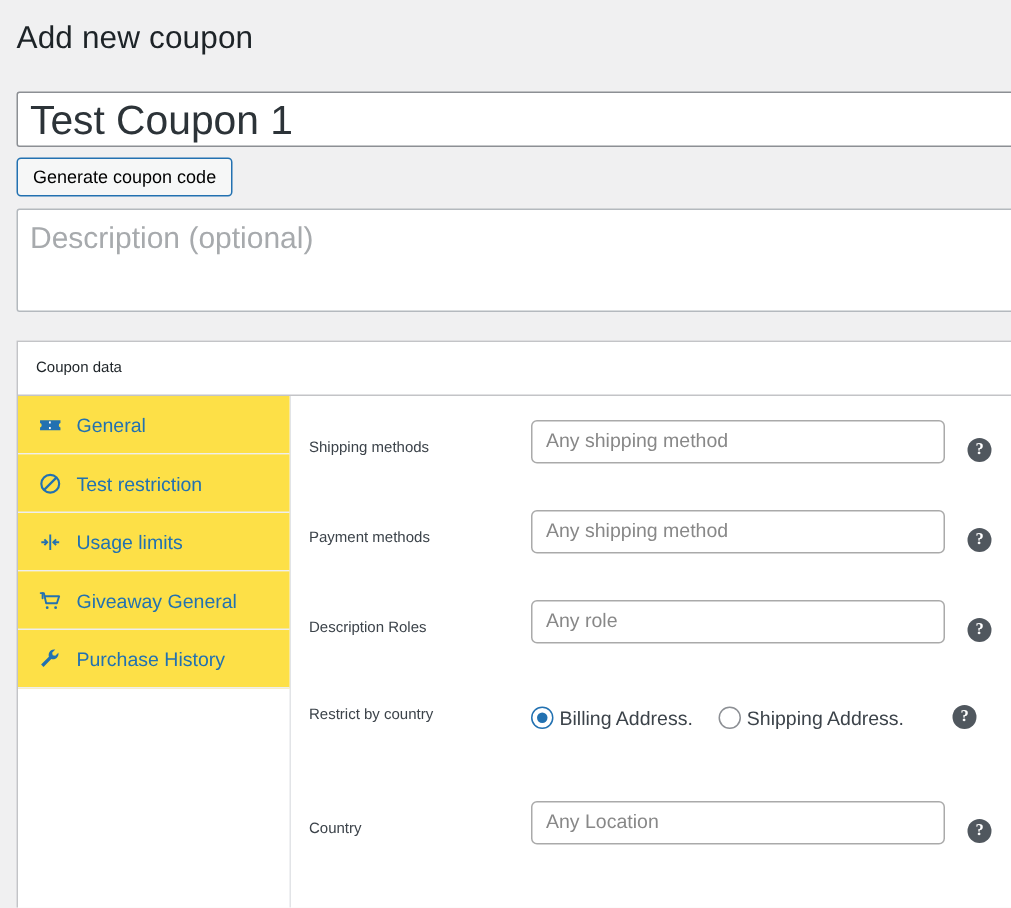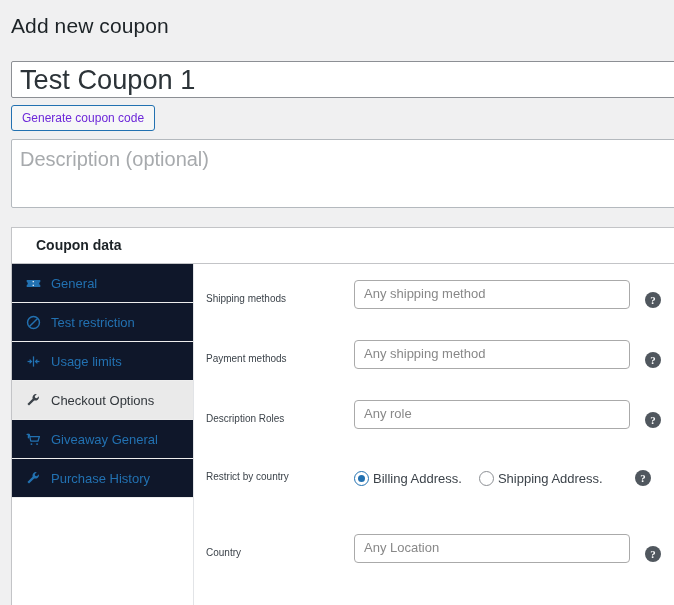--- a/index.html
+++ b/index.html
@@ -62,21 +62,21 @@
     margin: 7px 0 0 11px;
   }
   .gen-btn {
     display: inline-block;
     box-sizing: border-box;
     height: 26px;
     line-height: 24px;
     padding: 0 10px;
     font-family: "Liberation Sans", sans-serif;
     font-size: 12px;
-    color: #6d28d9;
+    color: #000000;
     background: #f6f7f7;
     border: 1px solid #2271b1;
     border-radius: 3px;
     cursor: pointer;
     white-space: nowrap;
   }
 
   
   .desc-wrap {
     margin: 8px 0 0 11px;
@@ -117,25 +117,25 @@
   }
   .metabox-header {
     height: 36px;
     display: flex;
     align-items: center;
     padding: 0 12px;
     border-bottom: 1px solid #c3c4c7;
     box-sizing: border-box;
   }
   .metabox-title {
-    font-size: 14px;
-    font-weight: bold;
+    font-size: 10px;
+    font-weight: normal;
     color: #1d2327;
     line-height: 1.4;
-    margin: 12px;
+    margin: 0;
   }
 
   .metabox-body {
     display: flex;
     min-height: 360px;
   }
 
   
   .tabs {
     width: 182px;
@@ -153,21 +153,21 @@
     align-items: center;
     gap: 9px;
     height: 39px;
     box-sizing: border-box;
     padding: 0 12px 0 12px;
     border-bottom: 1px solid #eeeeee;
     font-size: 13px;
     color: #2271b1;
     cursor: pointer;
     line-height: 1;
-    background: #0f172a;
+    background: #fde047;
   }
   .tab-item .tab-label {
     white-space: nowrap;
   }
   .tab-item.active {
     background: #eaeaea;
     color: #32373c;
     font-weight: 400;
   }
   .tab-item.active .tab-label {
@@ -366,28 +366,20 @@
               <line x1="10" y1="4" x2="10" y2="16"></line>
               <line x1="3" y1="10" x2="7.4" y2="10"></line>
               <polyline points="5.4,7.8 7.6,10 5.4,12.2"></polyline>
               <line x1="17" y1="10" x2="12.6" y2="10"></line>
               <polyline points="14.6,7.8 12.4,10 14.6,12.2"></polyline>
             </svg>
           </span>
           <span class="tab-label">Usage limits</span>
         </li>
 
-        <li class="tab-item active">
-          <span class="tab-icon">
-            <svg width="16" height="16" viewBox="0 0 20 20" fill="currentColor" aria-hidden="true">
-              <path d="M14.8 2.6a4.6 4.6 0 00-5.3 5.9L3 15l2 2 6.5-6.5a4.6 4.6 0 005.9-5.3l-2.6 2.6-2.1-.5-.5-2.1 2.6-2.6z"></path>
-            </svg>
-          </span>
-          <span class="tab-label">Checkout Options</span>
-        </li>
 
         <li class="tab-item">
           <span class="tab-icon">
             <svg width="17" height="17" viewBox="0 0 20 20" fill="none" stroke="currentColor" stroke-width="1.5" stroke-linecap="round" stroke-linejoin="round" aria-hidden="true">
               <polyline points="2.5,4 5,4 6.8,12 15.2,12 17,6.5 6,6.5"></polyline>
               <line x1="4" y1="4" x2="4" y2="8"></line>
               <circle cx="7.6" cy="15.4" r="1.1" fill="currentColor" stroke="none"></circle>
               <circle cx="14.2" cy="15.4" r="1.1" fill="currentColor" stroke="none"></circle>
             </svg>
           </span>

